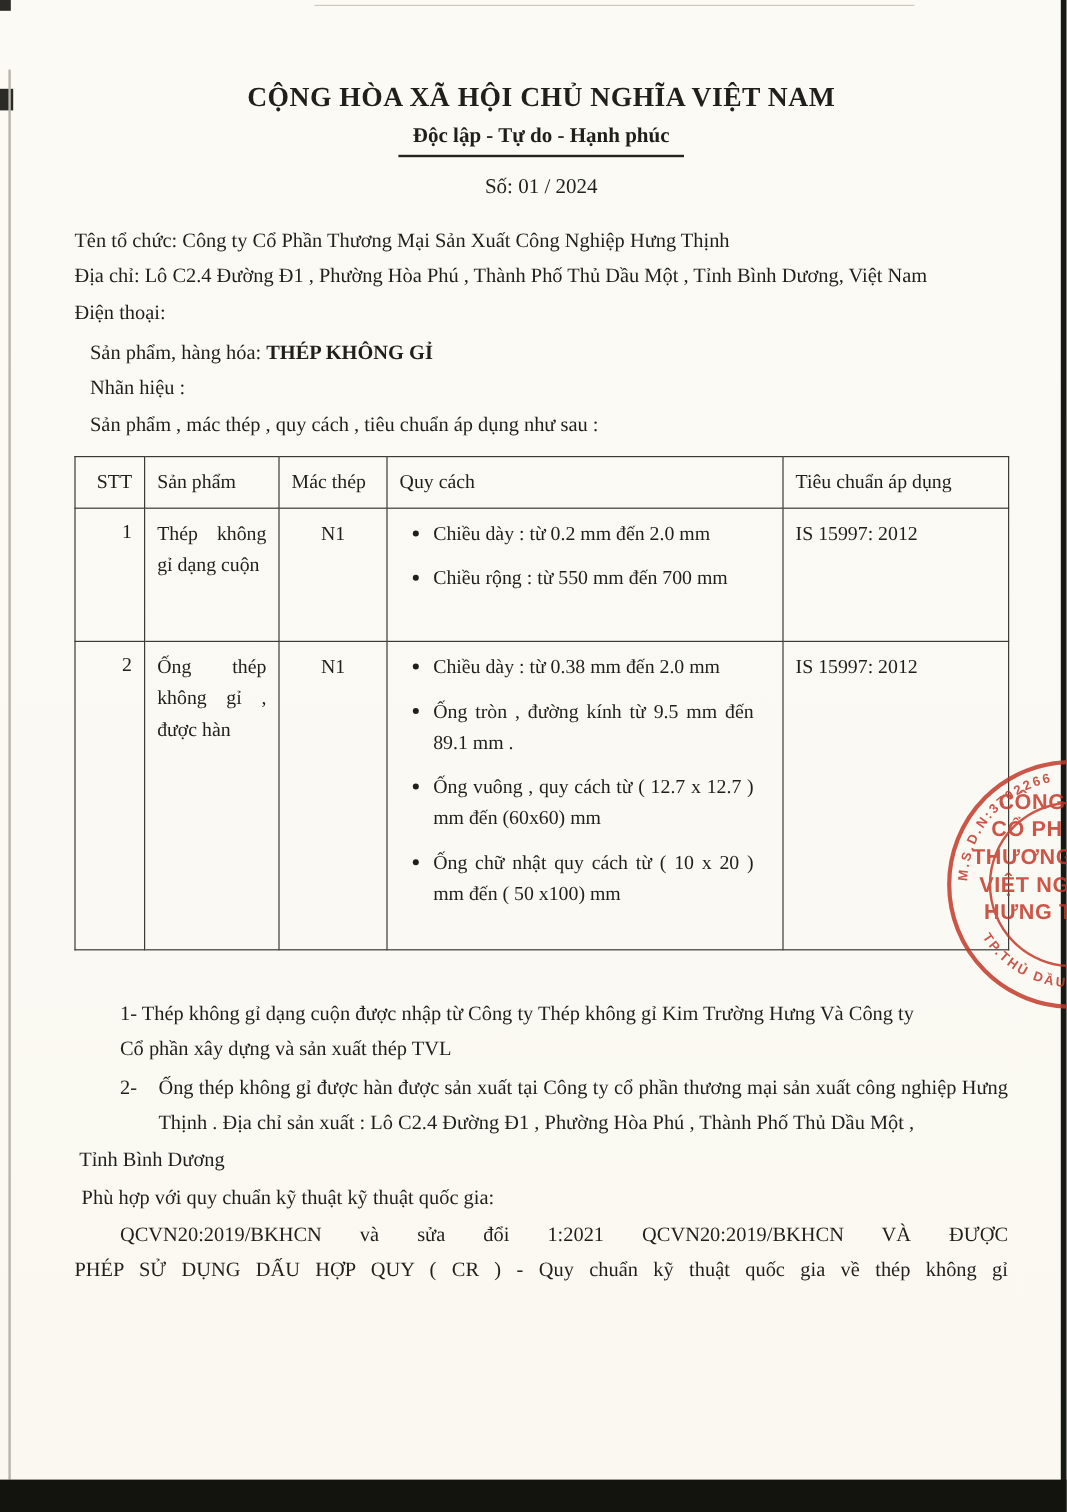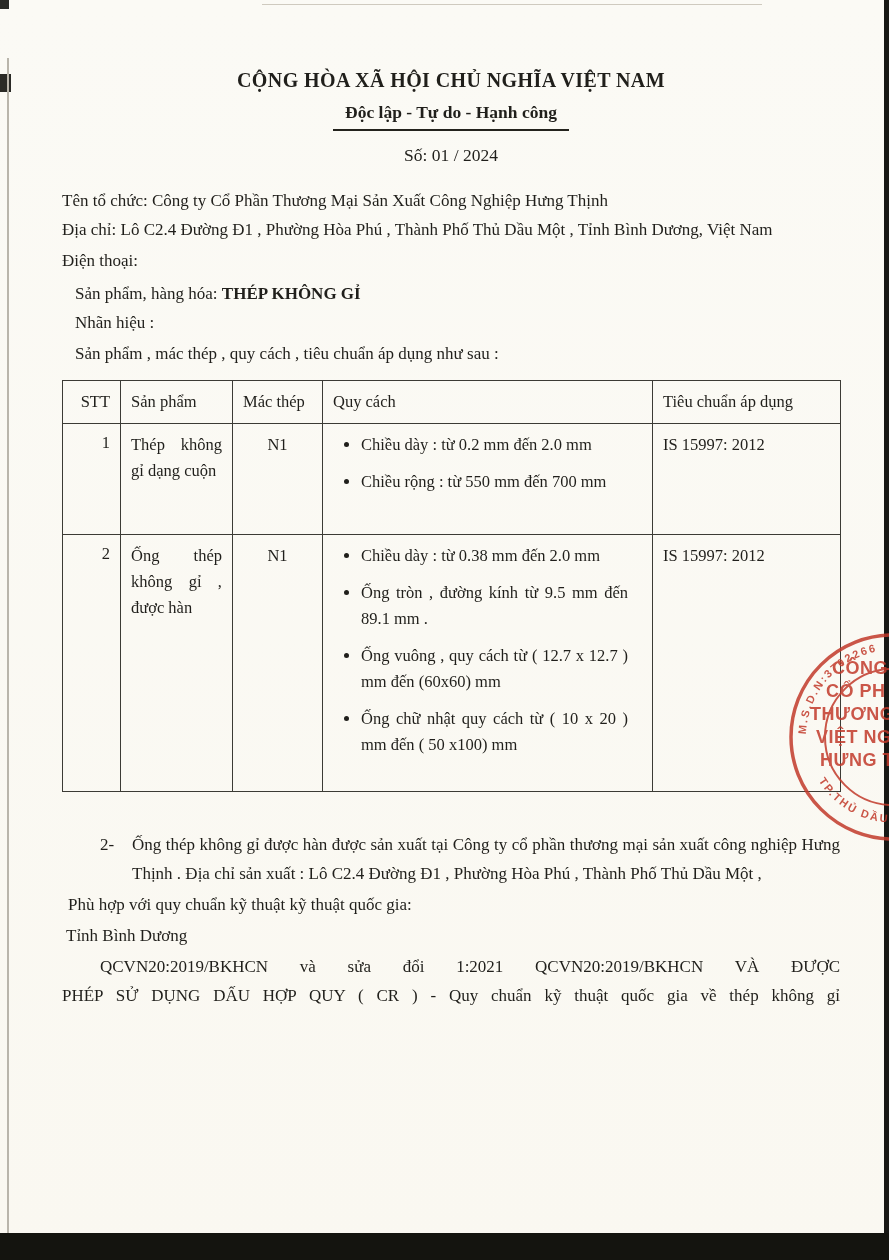--- a/index.html
+++ b/index.html
@@ -17,21 +17,21 @@
   .edge-bottom  { position: absolute; left: 0; bottom: 0; width: 100%; height: 27px; background: #14140f; }
   .edge-left-line { position: absolute; left: 7px; top: 58px; bottom: 27px; width: 2px; background: #b9b5ab; }
   .mark-topleft { position: absolute; left: 0; top: 74px; width: 11px; height: 18px; background: #2a2a26; }
   .mark-corner  { position: absolute; left: 0; top: 0; width: 9px; height: 9px; background: #2a2a26; }
   .mark-topline { position: absolute; left: 262px; top: 4px; width: 500px; height: 1px; background: #cfcabf; }
 
   
   .content { position: relative; padding: 66px 49px 0 62px; font-size: 17px; line-height: 29px; }
 
   .nat-header { text-align: center; }
-  .motto-1 { font-weight: bold; font-size: 20px; letter-spacing: 0.4px; }
+  .motto-1 { font-weight: bold; font-size: 23px; letter-spacing: 0.4px; }
   .motto-2-wrap { margin-top: 3px; }
   .motto-2 { display: inline-block; font-weight: bold; font-size: 17.5px; border-bottom: 2px solid #24231d; padding: 0 12px 2px 12px; }
 
   .doc-title {
     margin-top: 40px; text-align: center;
     font-family: "Liberation Sans", "DejaVu Sans", sans-serif;
     font-weight: bold; font-size: 23px; letter-spacing: 0.8px;
   }
   .doc-number { margin-top: 10px; text-align: center; font-size: 17.5px; }
 
@@ -100,21 +100,21 @@
   <div class="mark-topline"></div>
   <div class="edge-left-line"></div>
   <div class="edge-right"></div>
   <div class="edge-bottom"></div>
 
   <div class="content">
 
     <div class="nat-header">
       <div class="motto-1">CỘNG HÒA XÃ HỘI CHỦ NGHĨA VIỆT NAM</div>
       <div class="motto-2-wrap">
-        <span class="motto-2">Độc lập - Tự do - Hạnh công</span>
+        <span class="motto-2">Độc lập - Tự do - Hạnh phúc</span>
       </div>
     </div>
 
     <div class="doc-number">Số: 01 / 2024</div>
 
     <div class="para-block">
       <p class="para">Tên tổ chức: Công ty Cổ Phần Thương Mại Sản Xuất Công Nghiệp Hưng Thịnh</p>
       <p class="para">Địa chỉ: Lô C2.4 Đường Đ1 , Phường Hòa Phú , Thành Phố Thủ Dầu Một , Tỉnh Bình Dương, Việt Nam</p>
       <p class="para mt-2">Điện thoại:</p>
       <p class="para indent-1 mt-4"><span>Sản phẩm, hàng hóa: </span><span class="bold">THÉP KHÔNG GỈ</span></p>
@@ -163,26 +163,27 @@
               <li>Ống vuông , quy cách từ ( 12.7 x 12.7 ) mm đến (60x60) mm</li>
               <li>Ống chữ nhật quy cách từ ( 10 x 20 ) mm đến ( 50 x100) mm</li>
             </ul>
           </td>
           <td class="c-std">IS 15997: 2012</td>
         </tr>
       </tbody>
     </table>
 
     <div class="notes">
+      <p class="para note-1">1-  Thép không gỉ dạng cuộn được nhập từ Công ty Thép không gỉ Kim Trường Hưng Và Công ty Cổ phần xây dựng và sản xuất thép TVL</p>
       <div class="note-2">
         <span class="marker">2-</span>
         <span class="note-text">Ống thép không gỉ được hàn được sản xuất tại Công ty cổ phần thương mại sản xuất công nghiệp Hưng Thịnh . Địa chỉ sản xuất : Lô C2.4 Đường Đ1 , Phường Hòa Phú , Thành Phố Thủ Dầu Một ,</span>
       </div>
+      <p class="para province">Tỉnh Bình Dương</p>
       <p class="para conformity">Phù hợp với quy chuẩn kỹ thuật kỹ thuật quốc gia:</p>
-      <p class="para province">Tỉnh Bình Dương</p>
       <div class="reg">
         <p class="para reg-line-1">QCVN20:2019/BKHCN và sửa đổi 1:2021 QCVN20:2019/BKHCN VÀ ĐƯỢC</p>
         <p class="para reg-line-2">PHÉP SỬ DỤNG DẤU HỢP QUY ( CR ) -  Quy chuẩn kỹ thuật quốc gia về thép không gỉ</p>
       </div>
     </div>
 
   </div>
 
   <div class="stamp">
     <svg width="222" height="222" viewBox="0 0 222 222">

